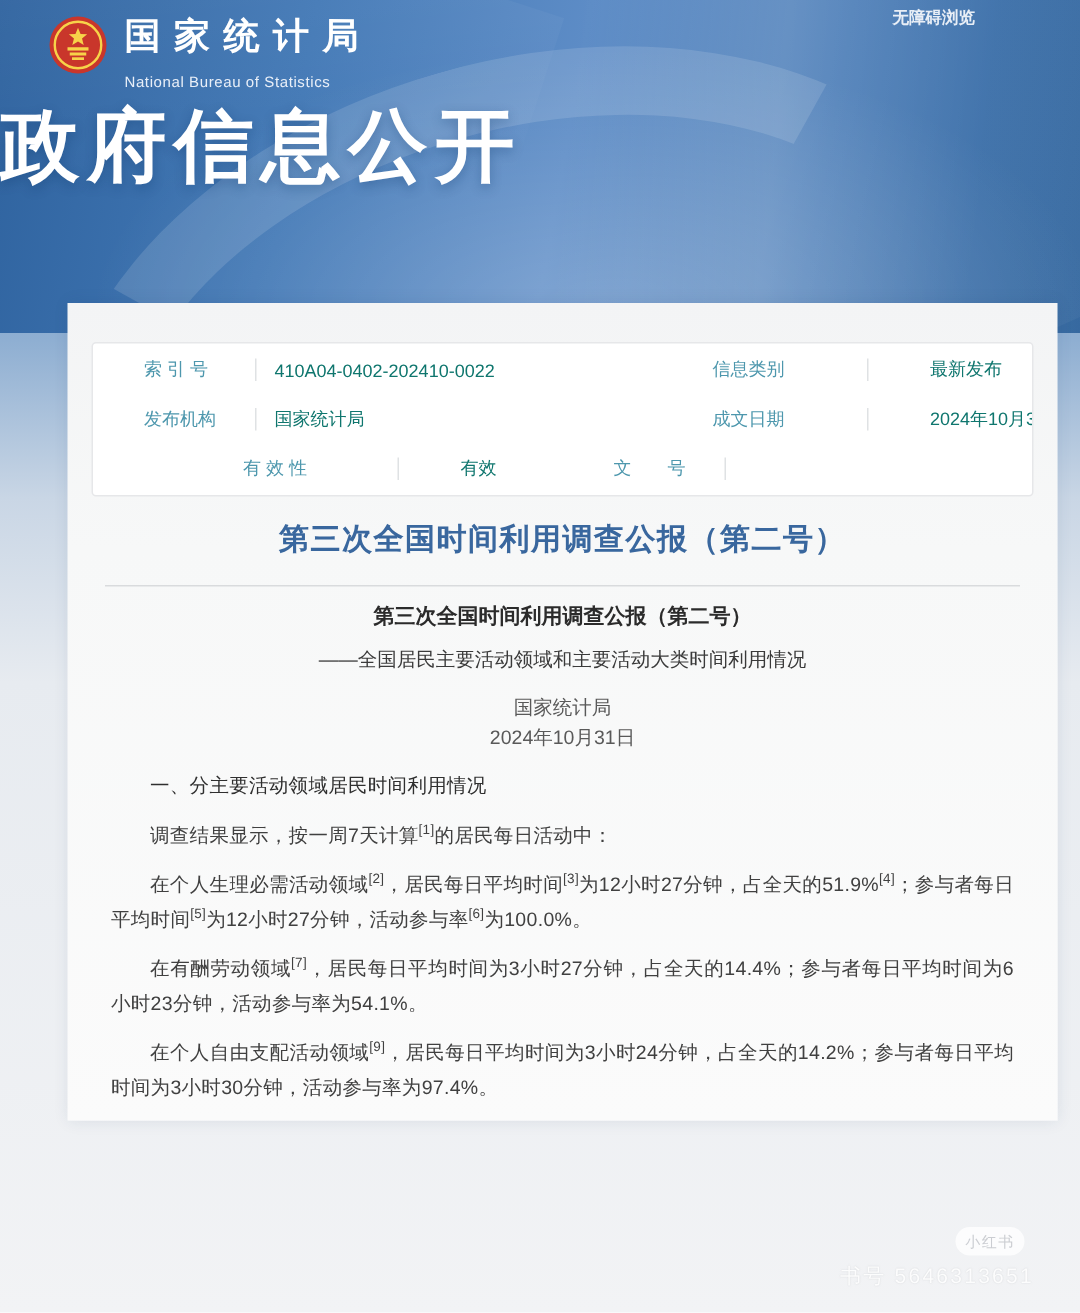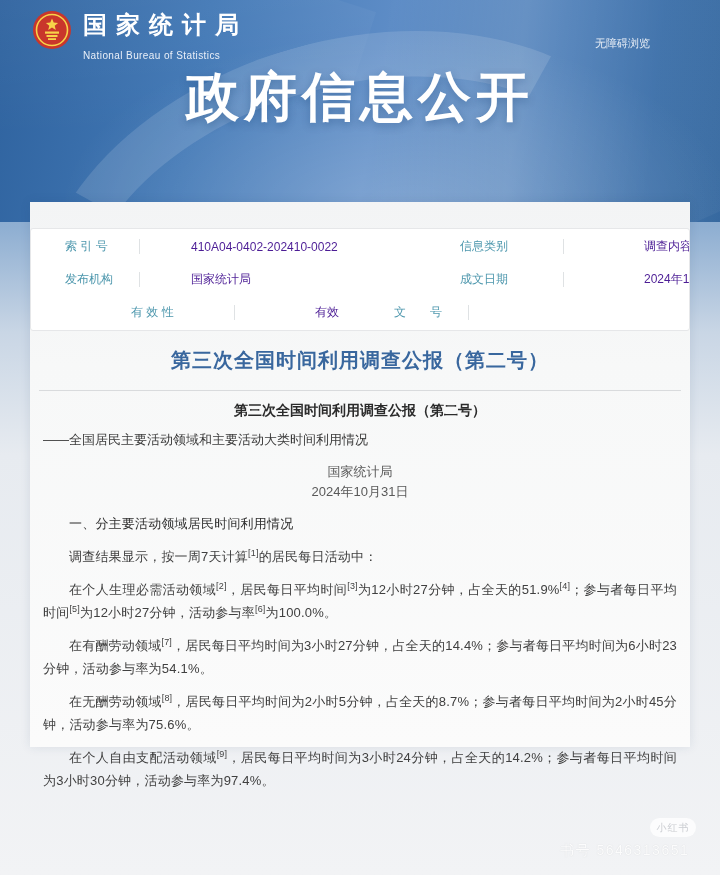--- a/index.html
+++ b/index.html
@@ -28,61 +28,61 @@
     transform:rotate(-16deg);
   }
   .ribbon3{
     position:absolute;top:-60px;left:-80px;width:420px;height:300px;
     background:linear-gradient(160deg,rgba(255,255,255,0.08),rgba(255,255,255,0) 60%);
     transform:rotate(18deg);
   }
   .logo{position:absolute;top:10px;left:32px;display:flex;align-items:flex-start;gap:11px;}
   .logo-text .cn{color:#fff;font-size:24px;font-weight:bold;letter-spacing:9px;line-height:30px;}
   .logo-text .en{color:#e9eff8;font-size:10px;letter-spacing:.4px;margin-top:10px;}
-  .a11y{position:absolute;top:36px;right:70px;color:#e8eef6;font-size:11px;text-decoration:none;cursor:pointer;}
+  .a11y{position:absolute;top:4px;right:70px;color:#e8eef6;font-size:11px;text-decoration:none;cursor:pointer;font-weight:bold;}
   .banner-title{
-    position:absolute;top:62px;left:0;width:100%;text-align:center;
+    position:absolute;top:62px;left:0;width:100%;text-align:left;
     color:#fff;font-size:53px;font-weight:bold;letter-spacing:5px;
     text-shadow:0 3px 8px rgba(10,50,100,0.30);
   }
   
   .panel{
-    position:absolute;top:202px;left:30px;width:660px;height:545px;box-sizing:border-box;
+    position:absolute;top:202px;left:45px;width:660px;height:545px;box-sizing:border-box;
     background:linear-gradient(180deg,#f3f4f5 0%,#f7f8f8 30%,#fbfbfb 100%);
     box-shadow:0 0 10px rgba(30,60,100,0.10);
-    padding:26px 0 0;
+    padding:26px 16px 0;
   }
   .meta-card{
     background:#fff;border:1px solid #e6e7e9;border-radius:3px;
     display:grid;grid-template-columns:1fr 1fr;grid-auto-rows:33px;padding:1px 0;
   }
   .meta-cell{display:flex;align-items:center;min-width:0;}
   .meta-cell.right{padding-left:66px;gap:29px;}
   .meta-label{flex:none;width:70px;margin-left:34px;color:#4d97ad;font-size:12px;white-space:pre;}
   .meta-sep{flex:none;width:1px;height:15px;background:#dfe2e4;margin:0 12px 0 4px;}
-  .meta-value{color:#4c1d95;font-size:12px;white-space:nowrap;overflow:hidden;margin-left:39px;}
+  .meta-value{color:#0f766e;font-size:12px;white-space:nowrap;overflow:hidden;}
   .doc-body{padding:0 13px 0;}
   .doc-page-title{
     margin-top:16px;text-align:center;color:#39679e;font-size:20px;font-weight:bold;
     letter-spacing:1px;line-height:26px;
   }
   .doc-divider{height:1px;background:#d9dbdd;margin:17px -4px 0;}
   .doc-inner-title{margin-top:9px;text-align:center;color:#2b2b2b;font-size:14px;font-weight:bold;line-height:20px;}
-  .doc-subtitle{margin-top:10px;color:#3a3a3a;font-size:13px;line-height:20px;}
+  .doc-subtitle{margin-top:10px;text-align:center;color:#3a3a3a;font-size:13px;line-height:20px;}
   .doc-org{margin-top:12px;text-align:center;color:#595959;font-size:13px;line-height:20px;}
   .doc-date{text-align:center;color:#595959;font-size:13px;line-height:20px;}
   .doc-text p{
     margin:10px 0 0;color:#404040;font-size:13px;line-height:23px;
     text-indent:2em;text-align:justify;letter-spacing:.2px;
   }
   .doc-text p.heading{font-weight:normal;color:#2f2f2f;}
   .doc-text sup{font-size:9px;line-height:0;}
   
   .wm-pill{
-    position:absolute;right:24px;top:818px;width:46px;height:19px;border-radius:10px;
+    position:absolute;right:37px;top:818px;width:46px;height:19px;border-radius:10px;
     background:rgba(255,255,255,0.78);display:flex;align-items:center;justify-content:center;
     font-size:10px;color:rgba(200,202,208,0.95);letter-spacing:1px;
   }
   .wm-id{
     position:absolute;left:560px;top:842px;font-size:14px;letter-spacing:1.5px;
     color:rgba(255,255,255,0.92);text-shadow:0 0 1px rgba(185,188,192,0.6);white-space:nowrap;
   }
 </style>
 </head>
 <body>
@@ -119,21 +119,21 @@
 
   <div class="meta-card">
     <div class="meta-cell">
       <span class="meta-label">索 引 号</span>
       <span class="meta-sep"></span>
       <span class="meta-value">410A04-0402-202410-0022</span>
     </div>
     <div class="meta-cell right">
       <span class="meta-label">信息类别</span>
       <span class="meta-sep"></span>
-      <span class="meta-value">调查内容</span>
+      <span class="meta-value">最新发布</span>
     </div>
     <div class="meta-cell">
       <span class="meta-label">发布机构</span>
       <span class="meta-sep"></span>
       <span class="meta-value">国家统计局</span>
     </div>
     <div class="meta-cell right">
       <span class="meta-label">成文日期</span>
       <span class="meta-sep"></span>
       <span class="meta-value">2024年10月31日</span>
@@ -156,21 +156,20 @@
     <div class="doc-inner-title">第三次全国时间利用调查公报（第二号）</div>
     <div class="doc-subtitle">——全国居民主要活动领域和主要活动大类时间利用情况</div>
     <div class="doc-org">国家统计局</div>
     <div class="doc-date">2024年10月31日</div>
 
     <div class="doc-text">
       <p class="heading">一、分主要活动领域居民时间利用情况</p>
       <p>调查结果显示，按一周7天计算<sup>[1]</sup>的居民每日活动中：</p>
       <p>在个人生理必需活动领域<sup>[2]</sup>，居民每日平均时间<sup>[3]</sup>为12小时27分钟，占全天的51.9%<sup>[4]</sup>；参与者每日平均时间<sup>[5]</sup>为12小时27分钟，活动参与率<sup>[6]</sup>为100.0%。</p>
       <p>在有酬劳动领域<sup>[7]</sup>，居民每日平均时间为3小时27分钟，占全天的14.4%；参与者每日平均时间为6小时23分钟，活动参与率为54.1%。</p>
-      <p>在无酬劳动领域<sup>[8]</sup>，居民每日平均时间为2小时5分钟，占全天的8.7%；参与者每日平均时间为2小时45分钟，活动参与率为75.6%。</p>
       <p>在个人自由支配活动领域<sup>[9]</sup>，居民每日平均时间为3小时24分钟，占全天的14.2%；参与者每日平均时间为3小时30分钟，活动参与率为97.4%。</p>
 
     </div>
   </div>
 </div>
 
 <div class="wm-pill">小红书</div>
 <div class="wm-id">书号 5646313651</div>
 
 </body></html>

